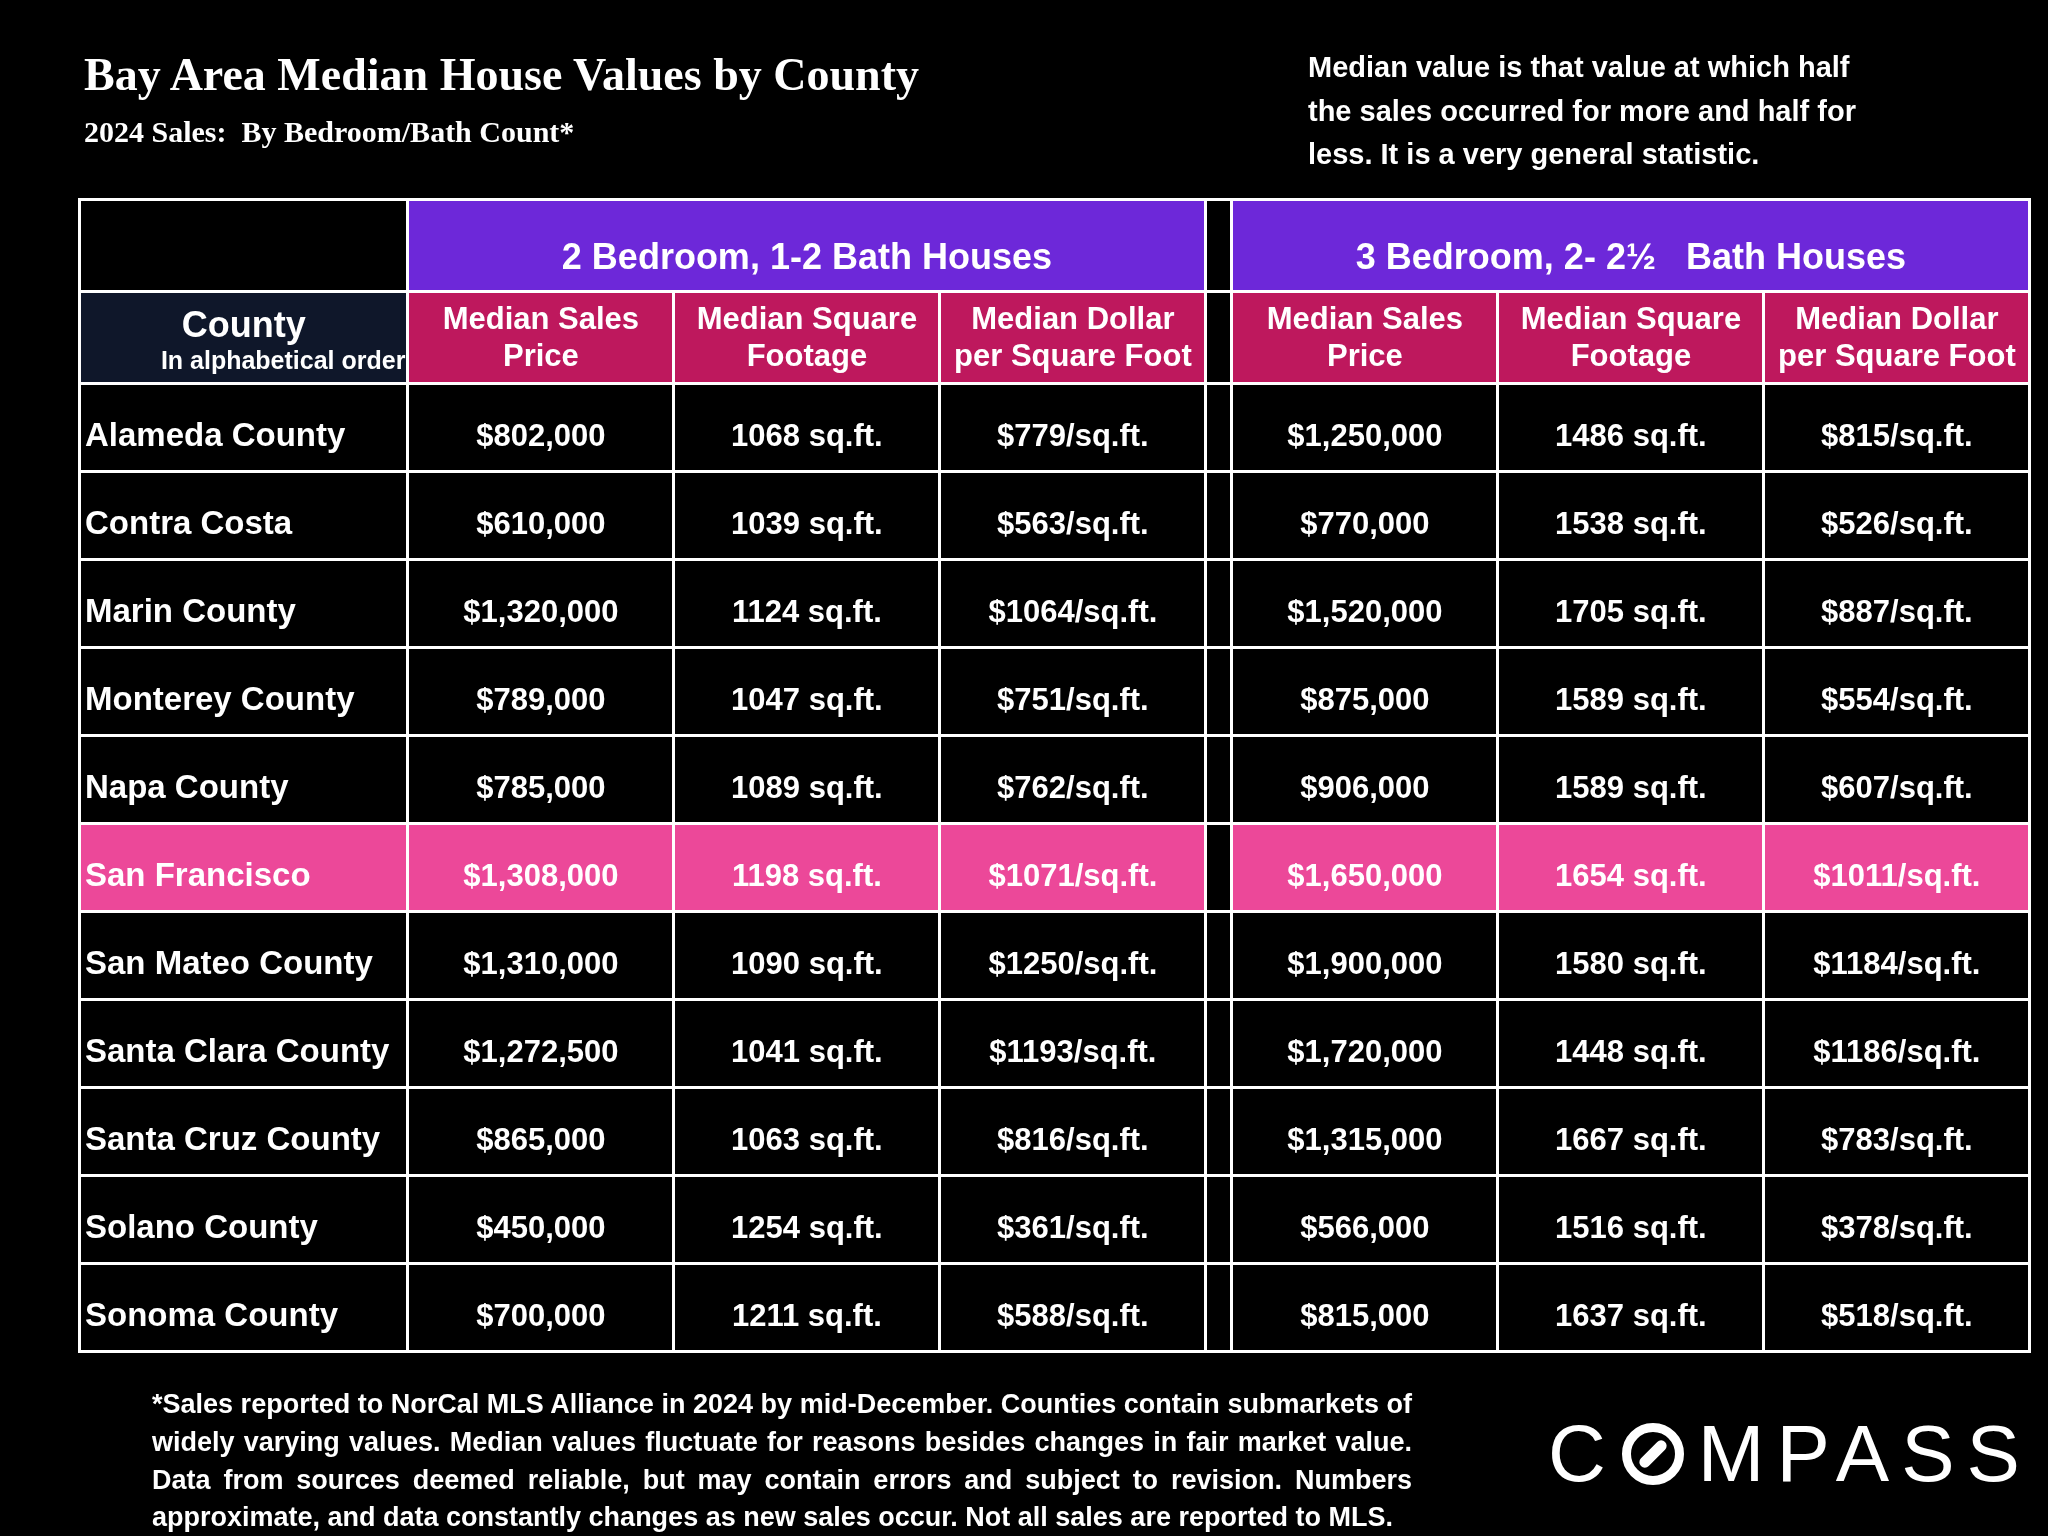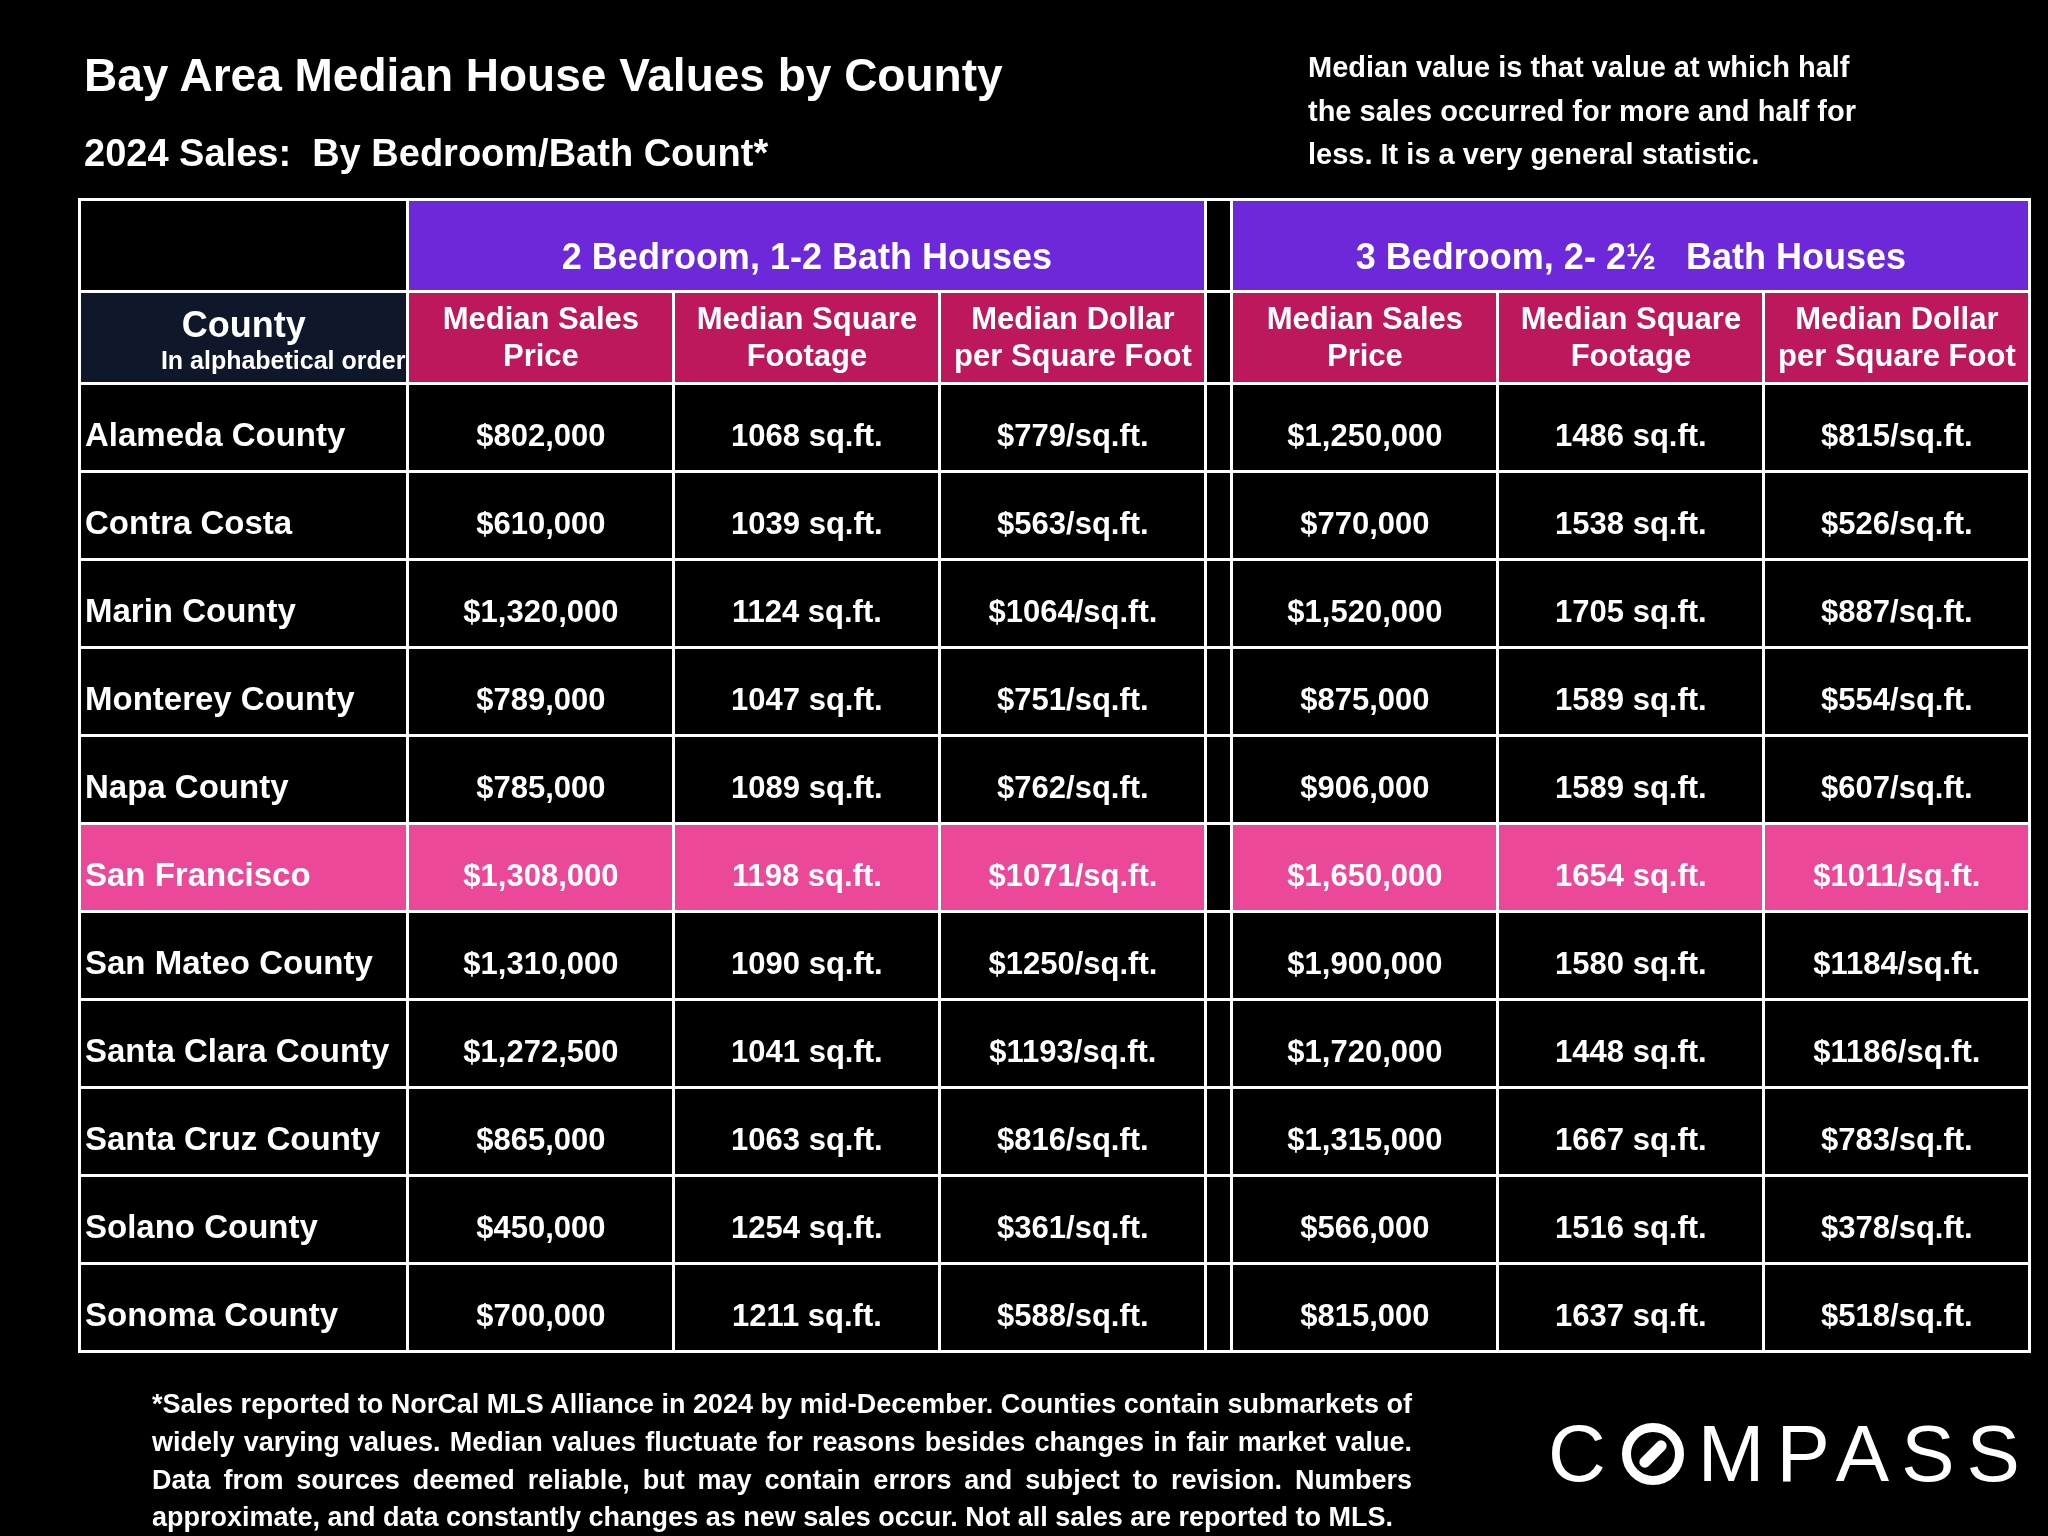--- a/index.html
+++ b/index.html
@@ -7,27 +7,27 @@
     width: 2048px; height: 1536px;
     background: #000;
     color: #fff;
     font-family: "Liberation Sans", sans-serif;
     position: relative;
     overflow: hidden;
   }
   .canvas { position: absolute; inset: 0; }
 
   
-  .title-block { position: absolute; left: 84px; top: 48px; }
+  .title-block { position: absolute; left: 84px; top: 48px; font-family: Liberation Serif, serif; }
   .title {
     font-size: 46px; font-weight: bold; letter-spacing: 0px;
     white-space: pre-wrap;
   }
   .subtitle {
-    font-size: 38px; font-weight: bold; margin-top: 30px;
+    font-size: 30px; font-weight: bold; margin-top: 14px;
     white-space: pre-wrap;
   }
   .note {
     position: absolute; left: 1308px; top: 46px; width: 610px;
     font-size: 29px; font-weight: bold; line-height: 1.5;
     white-space: pre-line;
   }
 
   
   table.values {

